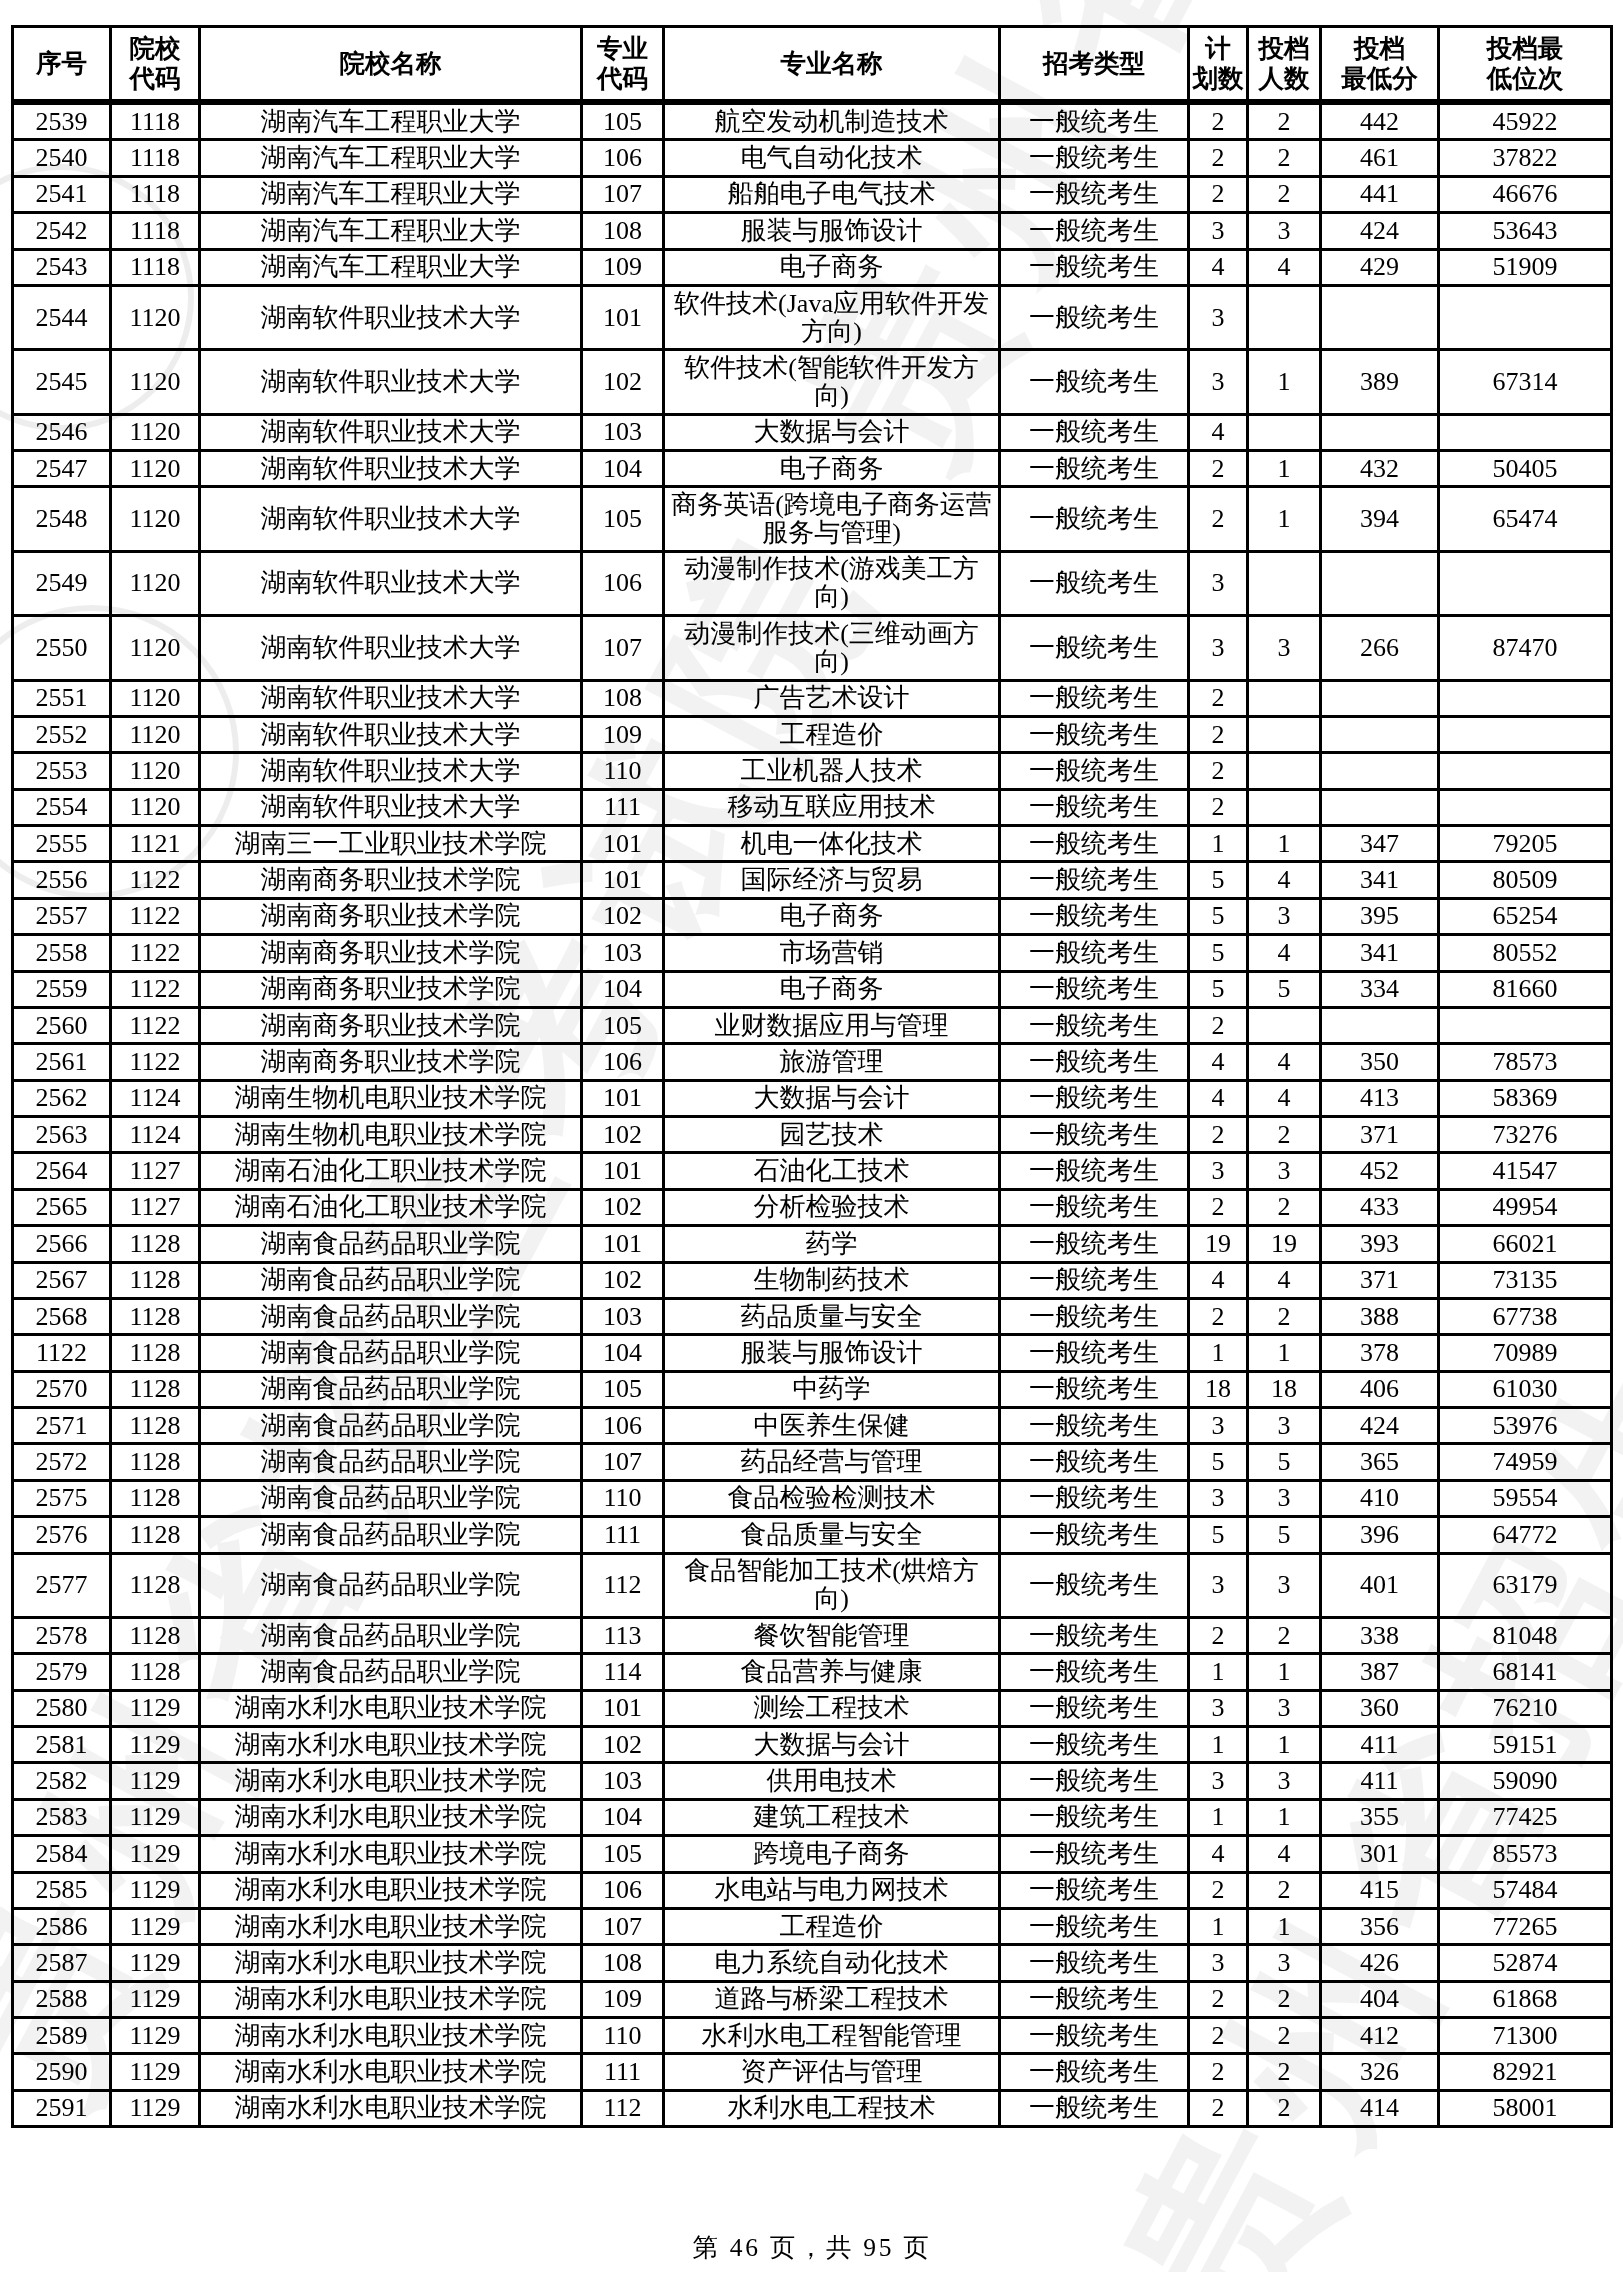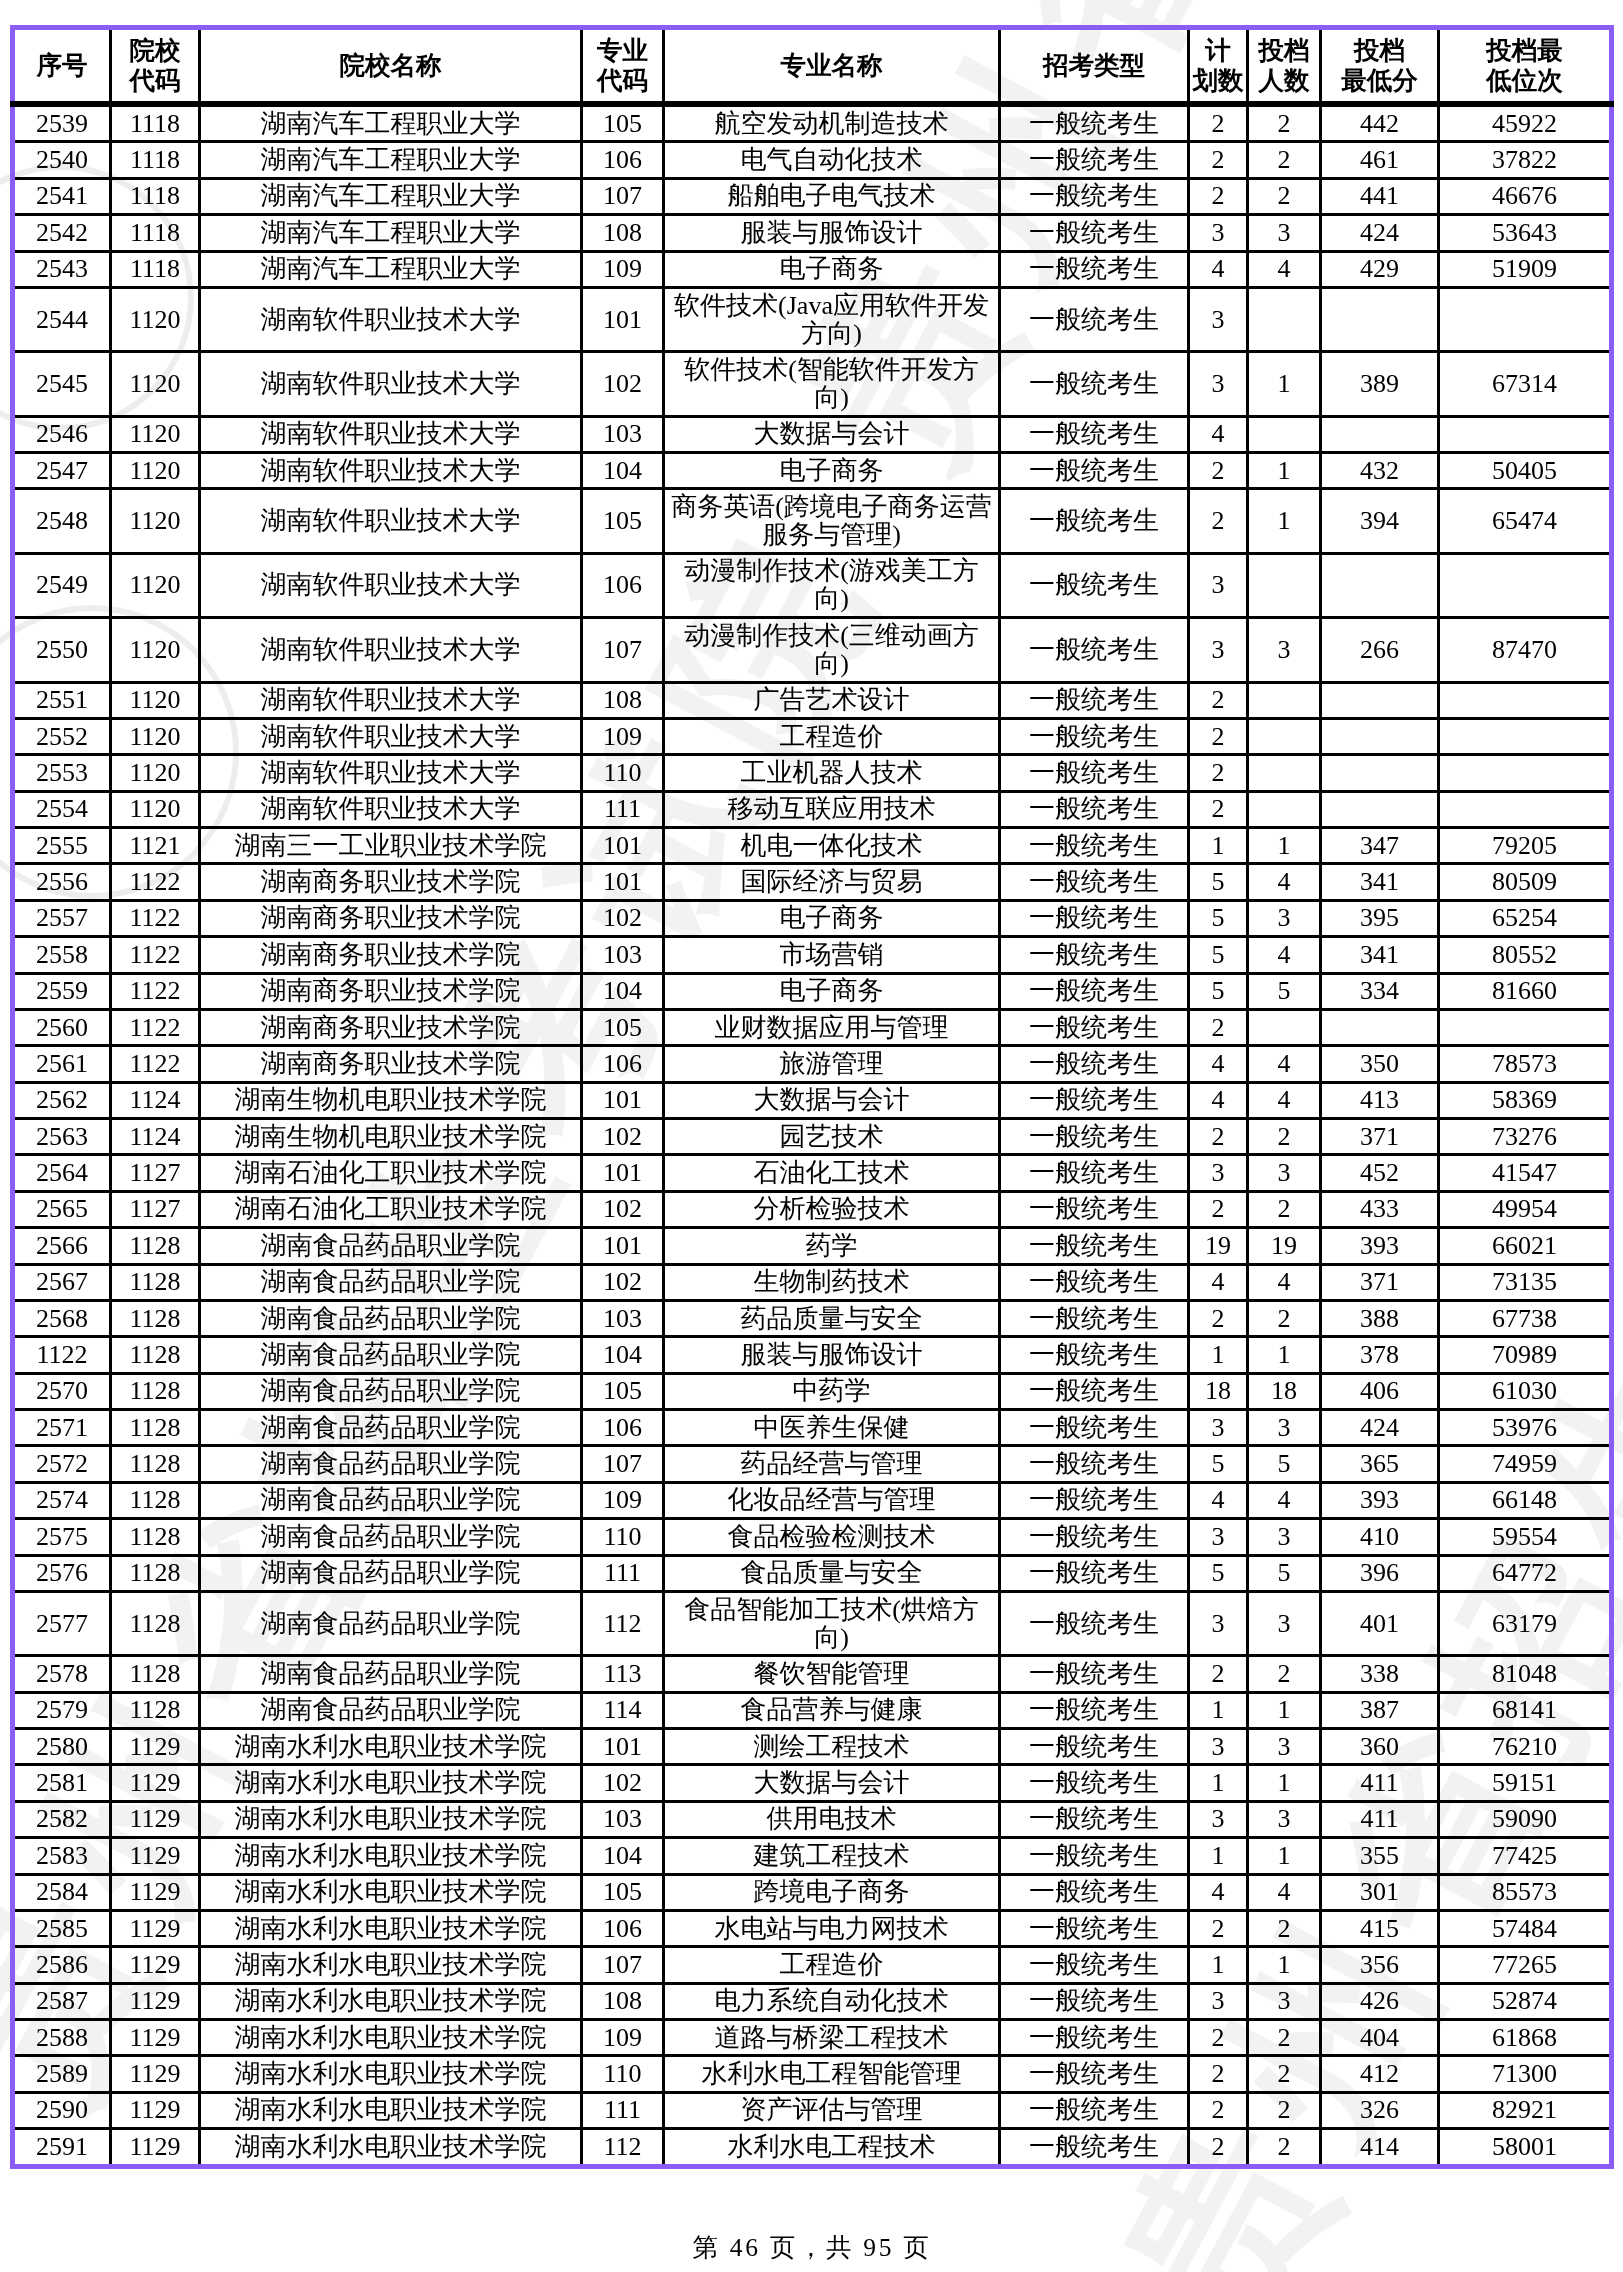--- a/index.html
+++ b/index.html
@@ -46,21 +46,21 @@
   .wm-circle-1 { left: -73px; top: 164px;  width: 255px; height: 255px; }
   .wm-circle-2 { left: -55px; top: 605px; width: 282px; height: 282px; }
   
   table.scores {
     position: relative;
     z-index: 1;
     margin: 25px auto 15px auto;
     width: 1598px;
     table-layout: fixed;
     border-collapse: collapse;
-    border: 5px solid #8b5cf6;
+    border: 1px solid #8b5cf6;
     background: transparent;
   }
   .scores th, .scores td {
     border: 3.2px solid #000;
     text-align: center;
     vertical-align: middle;
     word-break: break-all;
   }
   .scores td {
     font-size: 26px;
@@ -536,32 +536,20 @@
           <td>湖南食品药品职业学院</td>
           <td>107</td>
           <td>药品经营与管理</td>
           <td>一般统考生</td>
           <td>5</td>
           <td>5</td>
           <td>365</td>
           <td>74959</td>
         </tr>
         <tr>
-          <td>2574</td>
-          <td>1128</td>
-          <td>湖南食品药品职业学院</td>
-          <td>109</td>
-          <td>化妆品经营与管理</td>
-          <td>一般统考生</td>
-          <td>4</td>
-          <td>4</td>
-          <td>393</td>
-          <td>66148</td>
-        </tr>
-        <tr>
           <td>2575</td>
           <td>1128</td>
           <td>湖南食品药品职业学院</td>
           <td>110</td>
           <td>食品检验检测技术</td>
           <td>一般统考生</td>
           <td>3</td>
           <td>3</td>
           <td>410</td>
           <td>59554</td>

